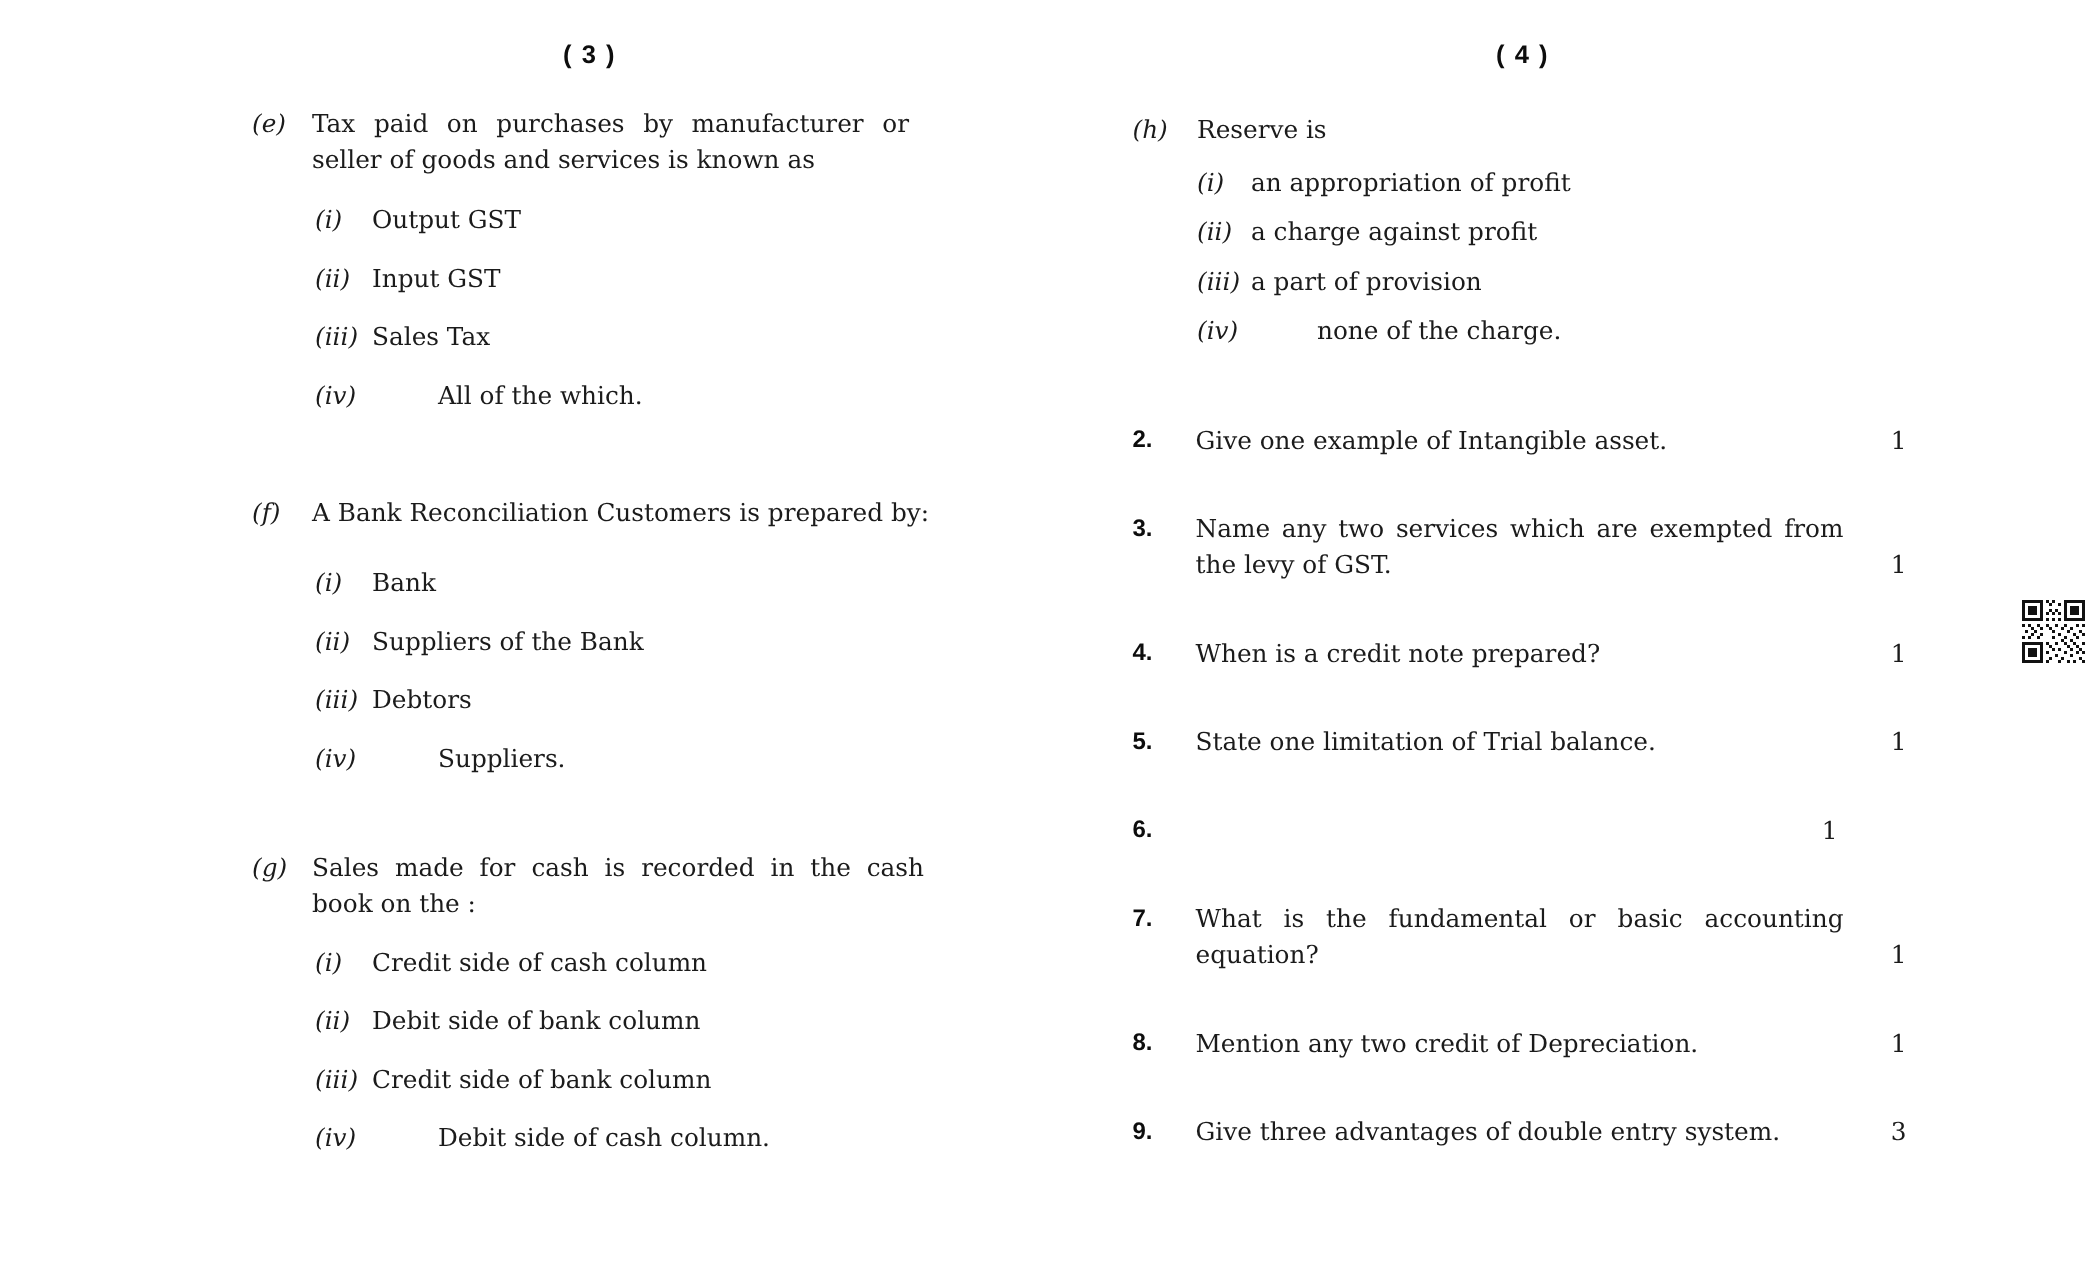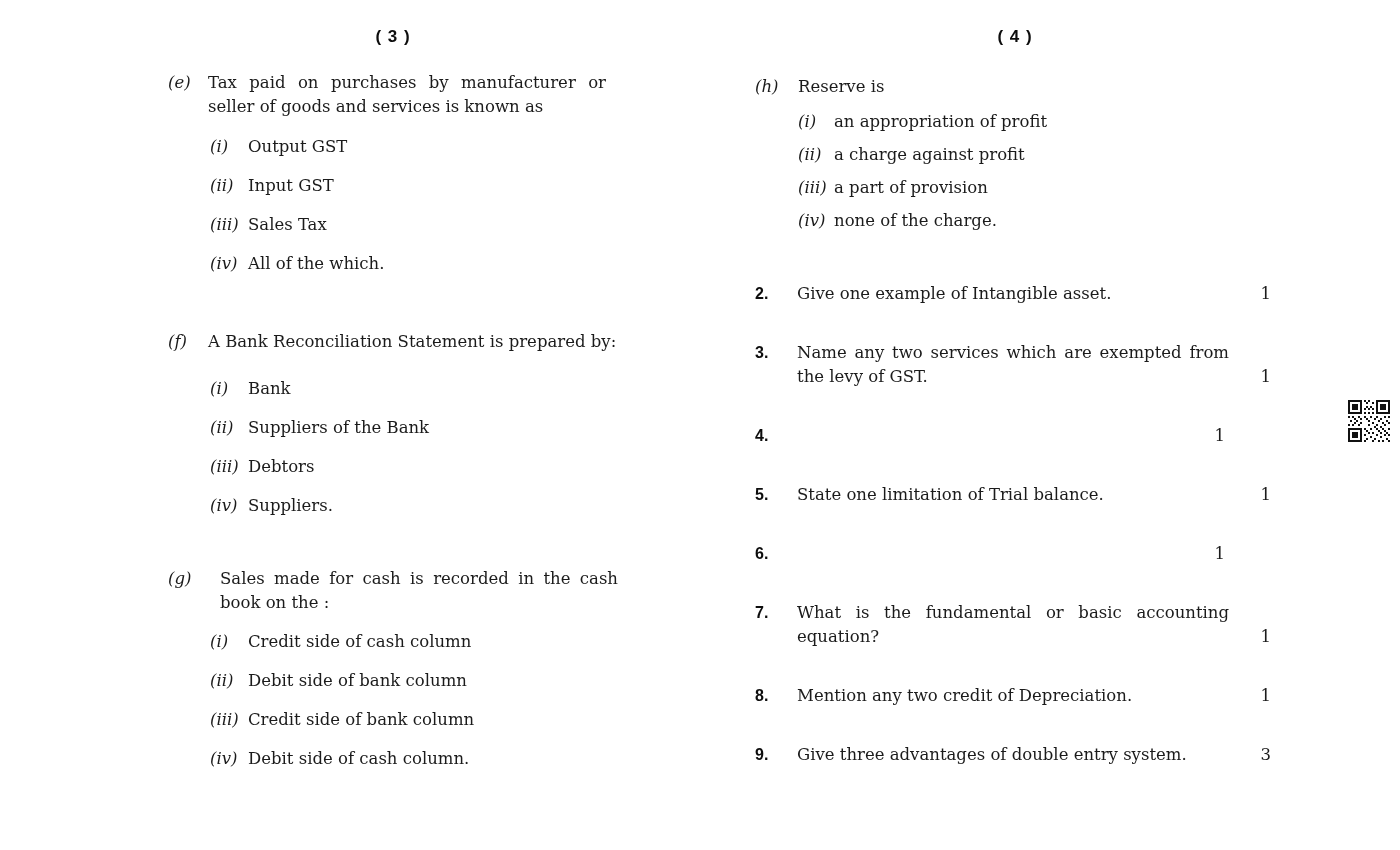--- a/index.html
+++ b/index.html
@@ -15,26 +15,26 @@
   .page-header {
     text-align:center; font-family:"Liberation Sans", sans-serif;
     font-weight:bold; font-size:17px; line-height:22px; letter-spacing:1px; color:#0d0d0d;
   }
 
   
   .q-row { display:flex; }
   .q-label { flex:0 0 40px; font-style:italic; }
   .q-text { margin:0; text-align:justify; }
   .w398 { width:398px; }
-  .w408 { width:408px;margin-left:12px; }
+  .w408 { width:408px; }
   .nowrap { white-space:nowrap; width:auto; }
 
   .options { margin-left:42px; margin-top:16px; }
   .opt-row { display:flex; margin-bottom:15px; }
-  .opt-row:last-child { margin-bottom:0; }
+  .opt-row:last-child { margin-bottom:0;gap:44px; }
   .opt-label { flex:0 0 38px; font-style:italic; }
   .opt-text { }
 
   .qblock-e { margin-top:23px; }
   .qblock-f { margin-top:54px; }
   .qblock-f .options { margin-top:23px; }
   .qblock-g { margin-top:49px; }
   .qblock-g .options { margin-top:15px; }
 
   
@@ -88,21 +88,21 @@
         <div class="opt-row">
           <span class="opt-label">(iv)</span>
           <span class="opt-text">All of the which.</span>
         </div>
       </div>
     </section>
 
     <section class="qblock qblock-f">
       <div class="q-row">
         <span class="q-label">(f)</span>
-        <p class="q-text nowrap">A Bank Reconciliation Statement is prepared by:</p>
+        <p class="q-text nowrap">A Bank Reconciliation Customers is prepared by:</p>
       </div>
       <div class="options">
         <div class="opt-row">
           <span class="opt-label">(i)</span>
           <span class="opt-text">Bank</span>
         </div>
         <div class="opt-row">
           <span class="opt-label">(ii)</span>
           <span class="opt-text">Suppliers of the Bank</span>
         </div>
@@ -177,20 +177,21 @@
         <p class="num-text">Give one example of Intangible asset.</p>
         <span class="marks">1</span>
       </div>
       <div class="num-row">
         <span class="q-number">3.</span>
         <p class="num-text">Name any two services which are exempted from the levy of GST.</p>
         <span class="marks">1</span>
       </div>
       <div class="num-row">
         <span class="q-number">4.</span>
+        <p class="num-text">When is a credit note prepared?</p>
         <span class="marks">1</span>
       </div>
       <div class="num-row">
         <span class="q-number">5.</span>
         <p class="num-text">State one limitation of Trial balance.</p>
         <span class="marks">1</span>
       </div>
       <div class="num-row">
         <span class="q-number">6.</span>
         <span class="marks">1</span>

